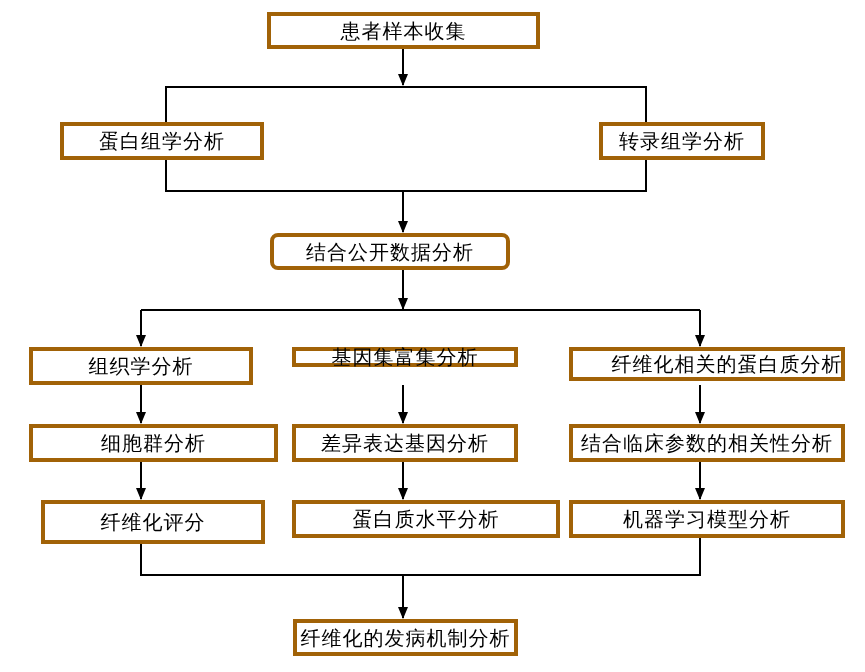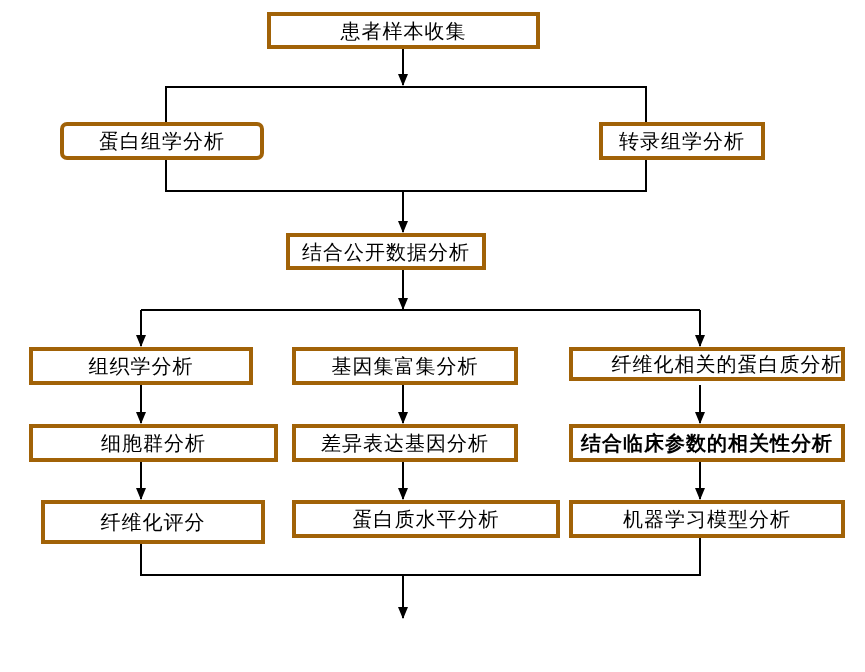--- a/index.html
+++ b/index.html
@@ -67,38 +67,39 @@
       <path d="M141 462 L141 499" marker-end="url(#arrow)"></path>
       <path d="M403 462 L403 499" marker-end="url(#arrow)"></path>
       <path d="M700 462 L700 499" marker-end="url(#arrow)"></path>
       <path d="M141 538 L141 575 L700 575 L700 538"></path>
       <path d="M403 575 L403 618" marker-end="url(#arrow)"></path>
     </g>
   </svg>
 
   <div class="node" style="left:267px; top:12px; width:273px; height:37px;">患者样本收集</div>
 
-  <div class="node" style="left:60px; top:122px; width:204px; height:38px;border-radius:7px;">蛋白组学分析</div>
+  <div class="node" style="left:60px; top:122px; width:204px; height:38px;">蛋白组学分析</div>
 
   <div class="node" style="left:566px; top:122px; width:166px; height:38px;margin-left:33px;">转录组学分析</div>
 
-  <div class="node" style="left:286px; top:233px; width:200px; height:37px;">结合公开数据分析</div>
+  <div class="node" style="left:270px; top:233px; width:240px; height:37px;border-radius:8px;">结合公开数据分析</div>
 
   <div class="node" style="left:29px; top:347px; width:224px; height:38px;">组织学分析</div>
 
   <div class="node" style="left:29px; top:424px; width:249px; height:38px;">细胞群分析</div>
 
   <div class="node" style="left:41px; top:500px; width:224px; height:44px;">纤维化评分</div>
 
-  <div class="node" style="left:292px; top:347px; width:226px; height:38px;">基因集富集分析</div>
+  <div class="node" style="left:292px; top:347px; width:226px; height:20px;">基因集富集分析</div>
 
   <div class="node" style="left:292px; top:424px; width:226px; height:38px;">差异表达基因分析</div>
 
   <div class="node" style="left:292px; top:500px; width:268px; height:38px;">蛋白质水平分析</div>
 
   <div class="node" style="left:569px; top:347px; width:276px; height:34px;padding-left:40px;">纤维化相关的蛋白质分析</div>
 
-  <div class="node" style="left:569px; top:424px; width:276px; height:38px;font-weight:bold;">结合临床参数的相关性分析</div>
+  <div class="node" style="left:569px; top:424px; width:276px; height:38px;">结合临床参数的相关性分析</div>
 
   <div class="node" style="left:569px; top:500px; width:276px; height:38px;">机器学习模型分析</div>
 
+  <div class="node" style="left:293px; top:619px; width:225px; height:37px;">纤维化的发病机制分析</div>
 
 </div>
 
 </body></html>

